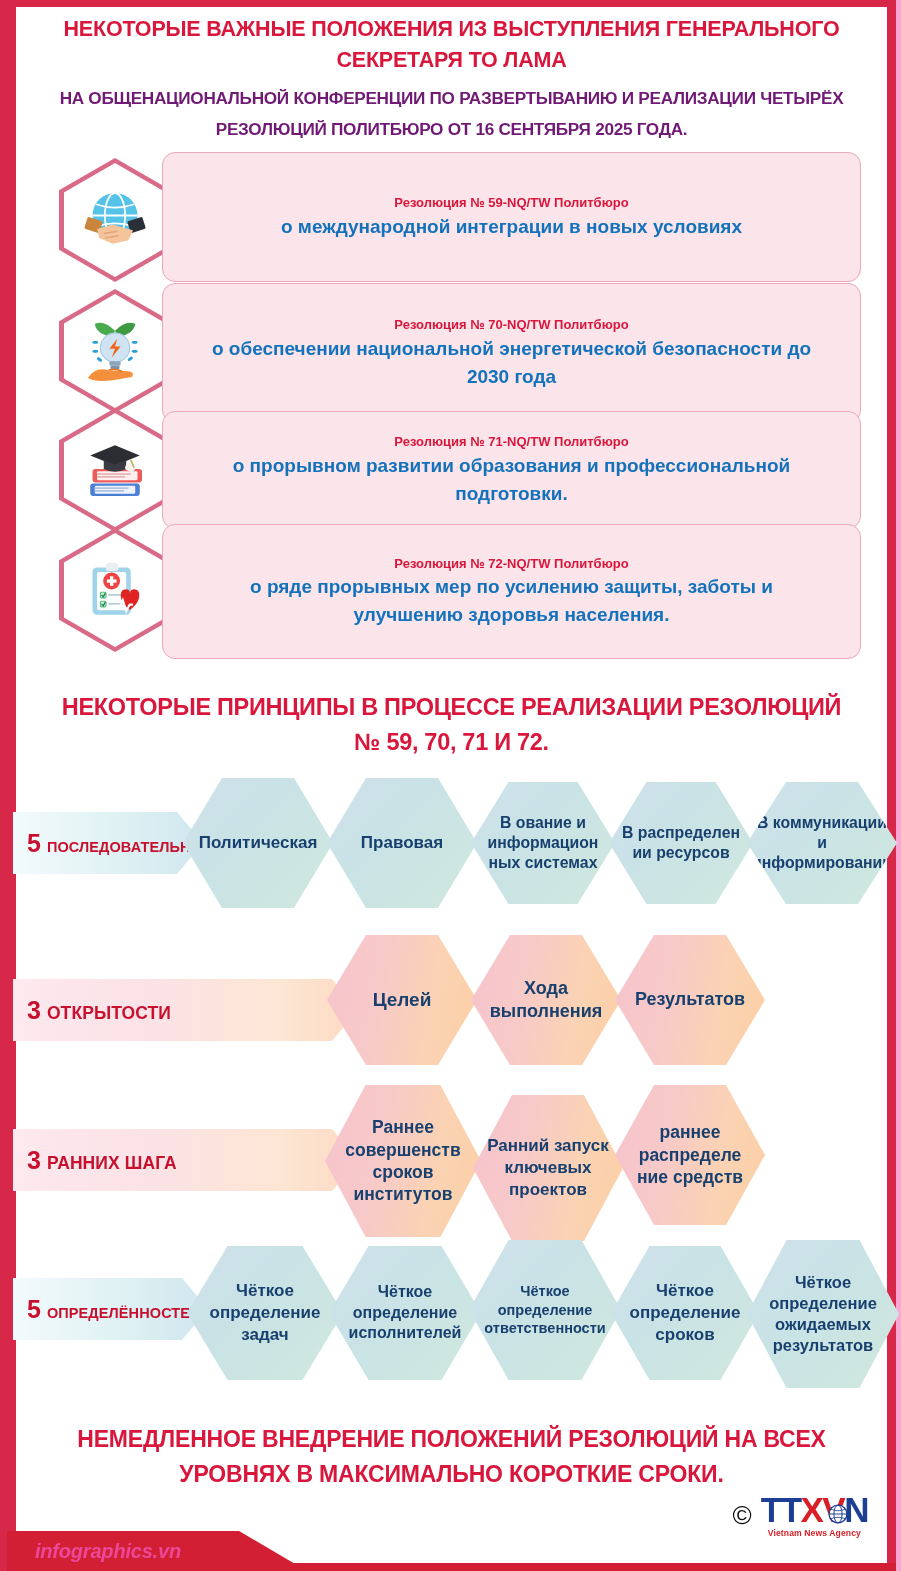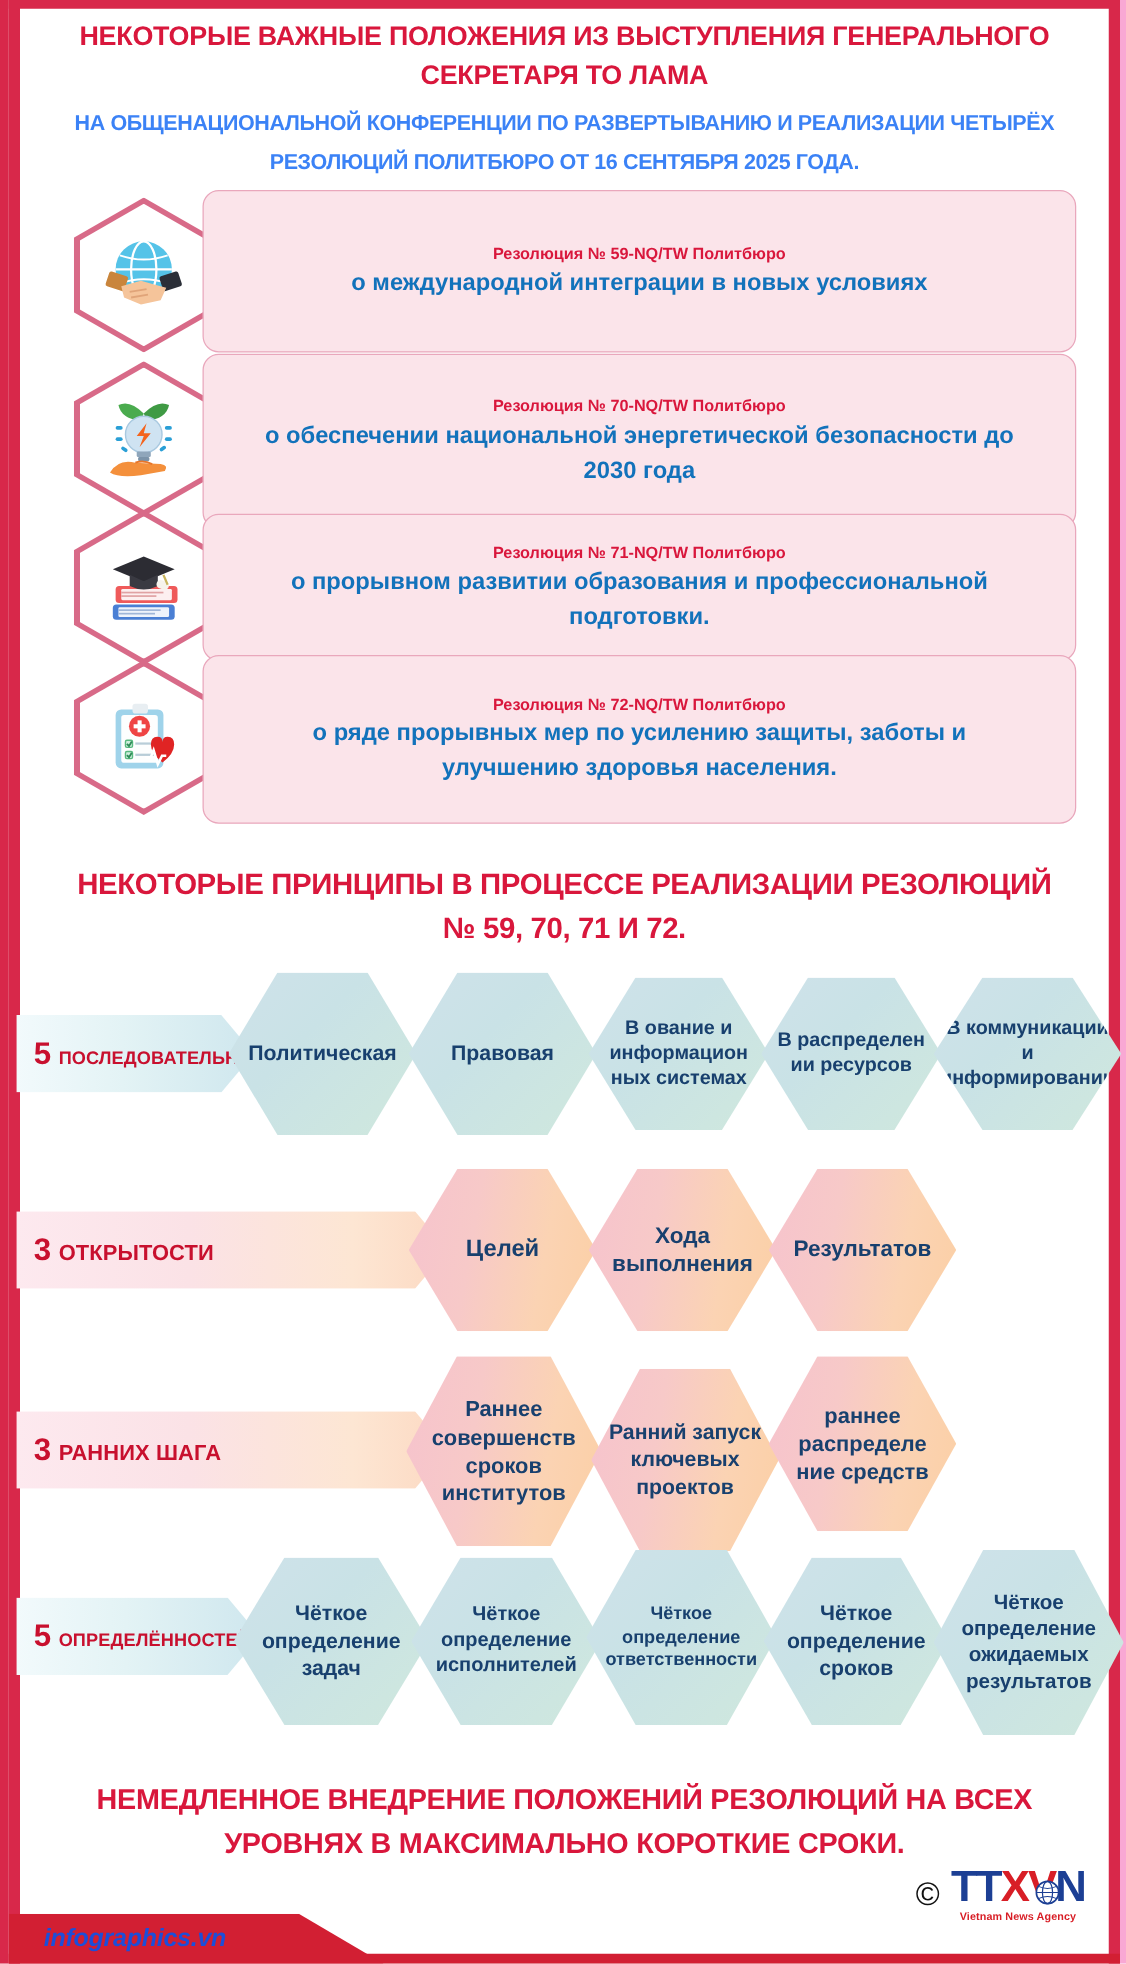--- a/index.html
+++ b/index.html
@@ -22,21 +22,21 @@
   .frame-nick-l { position:absolute; left:0; top:0; width:9px; height:1571px; background:#d8284a; }
   .frame-nick-r { position:absolute; right:0; top:0; width:9px; height:1571px; background:#d8284a; }
 
   
   #header { position:absolute; left:0; right:0; top:14px; text-align:center; padding:0 22px; }
   .h-main {
     color:#d9173c; font-weight:bold; font-size:21.5px; line-height:1.42;
     letter-spacing:-0.2px; text-transform:uppercase;
   }
   .h-sub {
-    color:#3b82f6; font-weight:bold; font-size:17.2px; line-height:1.55;
+    color:#701a75; font-weight:bold; font-size:17.2px; line-height:1.55;
     margin-top:10px; letter-spacing:-0.3px; text-transform:uppercase;
   }
 
   
   #resolutions { position:absolute; left:0; right:0; top:152px; }
   .res-row { position:relative; height:0; }
   .res-hex {
     position:absolute; left:52px; width:112px; height:124px;
     -webkit-clip-path:polygon(50% 0,100% 26%,100% 74%,50% 100%,0 74%,0 26%);
     clip-path:polygon(50% 0,100% 26%,100% 74%,50% 100%,0 74%,0 26%);
@@ -108,21 +108,21 @@
   .ttxvn-sub { color:#d81e26; font-size:8.6px; font-weight:bold; text-align:center; margin-top:1px; letter-spacing:0.1px; }
   .globe-badge { position:absolute; right:17px; top:9px; width:26px; height:26px; }
 
   #brandtag { position:absolute; left:0; bottom:0; height:40px; width:300px; }
   .brandtag-bg {
     position:absolute; inset:0; background:#d21f33;
     -webkit-clip-path:polygon(0 0,232px 0,300px 100%,0 100%);
     clip-path:polygon(0 0,232px 0,300px 100%,0 100%);
   }
   .brandtag-txt {
-    position:relative; color:#1d4ed8; font-style:italic; font-weight:bold;
+    position:relative; color:#ec4899; font-style:italic; font-weight:bold;
     font-size:20px; padding:9px 0 0 28px; letter-spacing:-0.2px;
   }
   .bottom-strip { position:absolute; left:0; right:0; bottom:0; height:8px; background:#d21f33; }
 </style>
 </head>
 <body>
 
 <div id="page">
   <div class="frame-bar-top"></div>
   <div class="frame-nick-l"></div>
@@ -257,21 +257,21 @@
       </div>
     </div>
     <div class="hex teal" style="left:176px; top:0;   width:150px; height:130px; font-size:17px">Политическая</div>
     <div class="hex teal" style="left:320px; top:0;   width:150px; height:130px; font-size:17px">Правовая</div>
     <div class="hex teal" style="left:464px; top:4px; width:144px; height:122px; font-size:15.8px">В ование и информацион ных системах</div>
     <div class="hex teal" style="left:602px; top:4px; width:144px; height:122px; font-size:15.8px">В распределен ии ресурсов</div>
     <div class="hex teal" style="left:740px; top:4px; width:150px; height:122px; font-size:15.8px">В коммуникации и информировании</div>
   </div>
 
   <div class="prow" style="top:935px; height:130px">
-    <div class="plabel plabel-pink" style="top:34px; width:345px">
+    <div class="plabel plabel-pink" style="top:44px; width:345px">
       <div class="plabel-bg"></div>
       <div class="plabel-txt">
         <span class="plabel-num">3</span><span class="plabel-word big">ОТКРЫТОСТИ</span>
       </div>
     </div>
     <div class="hex peach" style="left:320px; top:0; width:150px; height:130px; font-size:19px">Целей</div>
     <div class="hex peach" style="left:464px; top:0; width:150px; height:130px; font-size:18px">Хода выполнения</div>
     <div class="hex peach" style="left:608px; top:0; width:150px; height:130px; font-size:18px">Результатов</div>
   </div>
 

